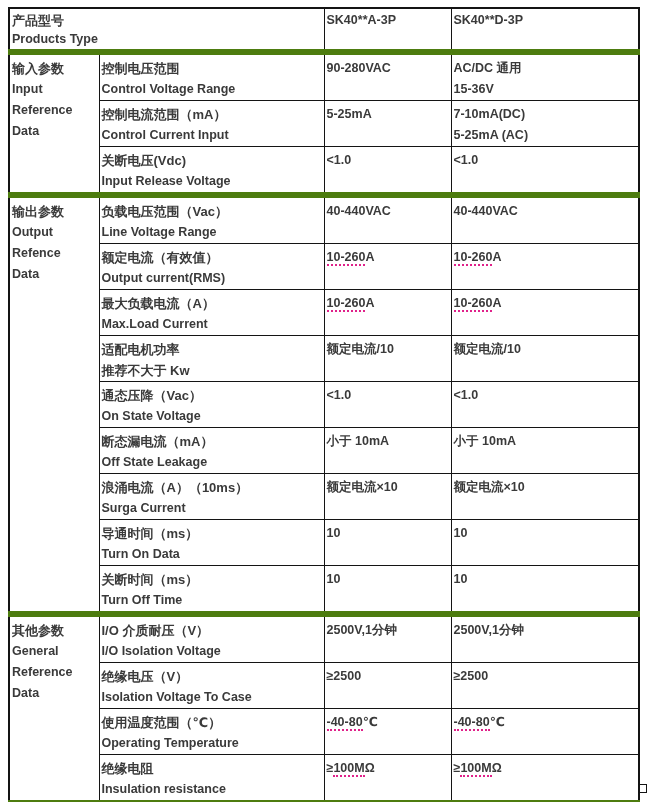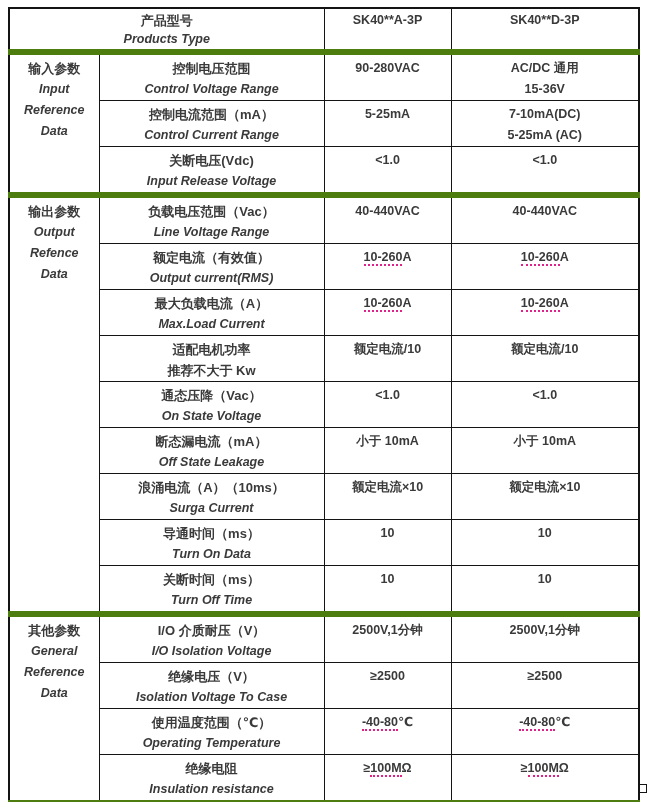--- a/index.html
+++ b/index.html
@@ -1,22 +1,22 @@
 <!DOCTYPE html>
 <html><head>
 <meta charset="utf-8">
 <style>
   * { margin:0; padding:0; box-sizing:border-box; }
   html,body { width:648px; height:802px; background:#ffffff; }
   body { position:relative; font-family:"Liberation Sans","DejaVu Sans",sans-serif; color:#3a3a3a; font-weight:bold; }
   table.spec { position:absolute; left:8px; top:7px; width:630px; border-collapse:collapse; table-layout:fixed; border:2px solid #141414; }
-  td { border:1px solid #141414; vertical-align:top; text-align:center; font-size:12.5px; line-height:21px; padding:3px 2px 0 2px; overflow:hidden; }
+  td { border:1px solid #141414; vertical-align:top; font-size:12.5px; line-height:21px; padding:3px 2px 0 2px; overflow:hidden; }
   tr.sect > td { border-top:6px solid #4d7c0f; }
   td.zhline, .zh { font-size:13px; }
-  .en { font-size:12.5px;font-style:italic; }
+  .en { font-size:12.5px; }
   tr.hrow td { line-height:19px; padding-top:2px; }
   tr.one td { line-height:18px; padding-top:1px; }
   .squig { border-bottom:2px dotted #e0218a; padding-bottom:0px; }
   .resize-handle { position:absolute; left:639px; top:784px; width:8px; height:9px; background:#ffffff; border:1px solid #141414; }
 </style>
 </head>
 <body>
 
 <table class="spec">
   <colgroup>
@@ -56,21 +56,21 @@
         </td>
     <td>
       <div>AC/DC 通用</div>
       <div>15-36V</div>
     </td>
   </tr>
 
   <tr style="height:43px">
     <td>
       <div class="zh">控制电流范围（mA）</div>
-      <div class="en">Control Current Range</div>
+      <div class="en">Control Current Input</div>
     </td>
     <td>
           <div>5-25mA</div>
         </td>
     <td>
       <div>7-10mA(DC)</div>
       <div>5-25mA (AC)</div>
     </td>
   </tr>
 

